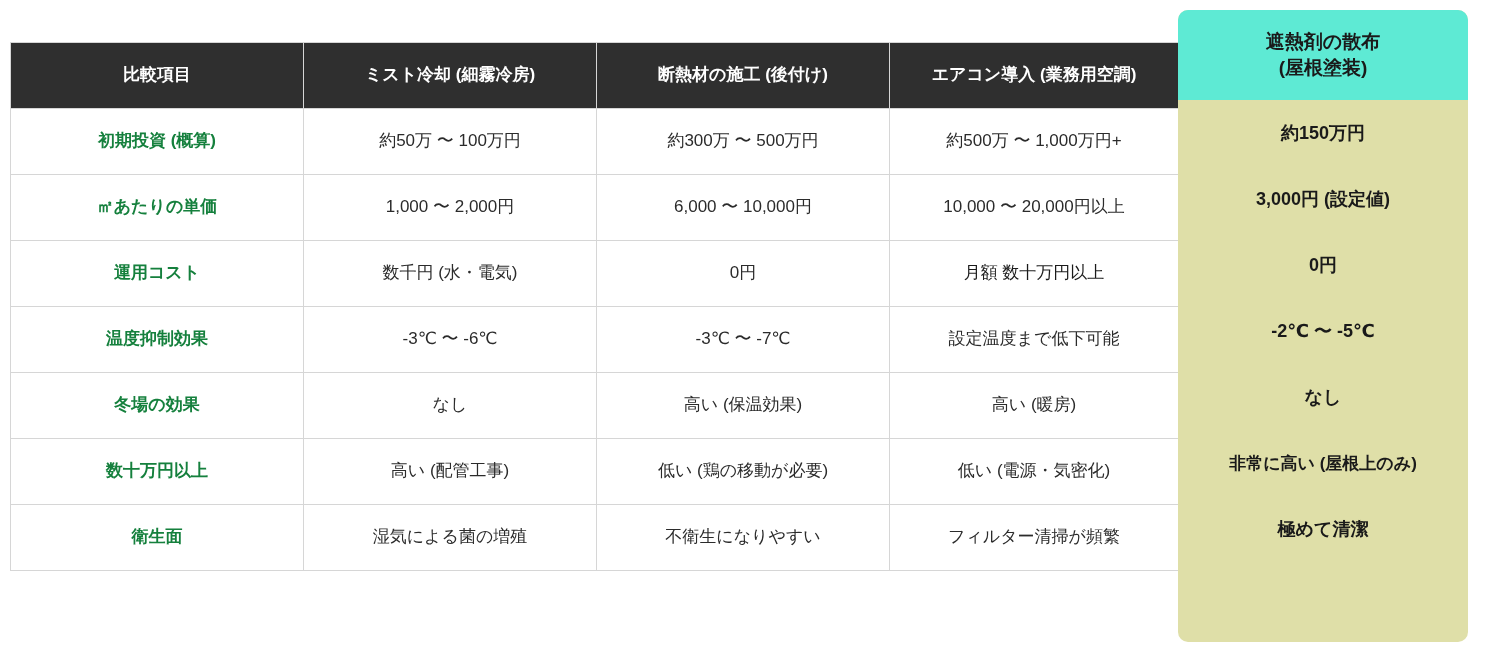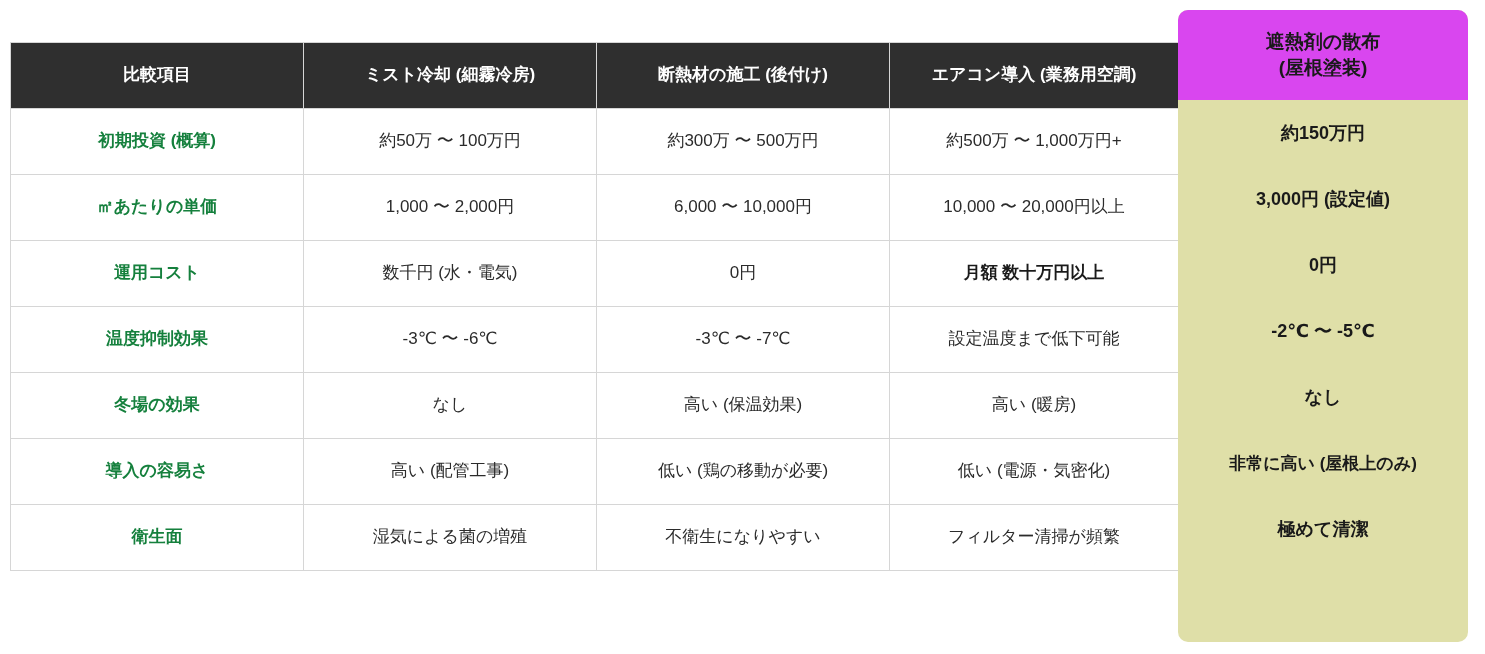--- a/index.html
+++ b/index.html
@@ -60,42 +60,42 @@
   tbody td.rowlabel {
     font-weight: bold;
     font-size: 17px;
     color: #15803d;
   }
   tbody td.cell {
     color: #2b2b2b;
     font-weight: normal;
   }
   tbody td.cell.strong {
-    font-weight: bold;
+    font-weight: normal;
     color: #1a1a1a;
   }
   tbody td.hl {
     background: transparent;
     border: none;
     color: transparent;
   }
   
   .hl-col {
     position: absolute;
     left: 1178px;
     top: 10px;
     width: 290px;
     height: 632px;
     background: #dfdfa8;
     border-radius: 10px;
     overflow: hidden;
   }
   .hl-head {
     height: 90px;
-    background: #d946ef;
+    background: #5eead4;
     display: flex;
     align-items: center;
     justify-content: center;
     text-align: center;
     font-weight: bold;
     font-size: 19px;
     line-height: 1.35;
     color: #1a1a1a;
     padding: 0 8px;
     box-sizing: border-box;
@@ -171,21 +171,21 @@
         <td class="hl"></td>
       </tr>
       <tr>
         <td class="rowlabel">冬場の効果</td>
         <td class="cell">なし</td>
         <td class="cell">高い (保温効果)</td>
         <td class="cell">高い (暖房)</td>
         <td class="hl"></td>
       </tr>
       <tr>
-        <td class="rowlabel">導入の容易さ</td>
+        <td class="rowlabel">数十万円以上</td>
         <td class="cell">高い (配管工事)</td>
         <td class="cell">低い (鶏の移動が必要)</td>
         <td class="cell">低い (電源・気密化)</td>
         <td class="hl"></td>
       </tr>
       <tr>
         <td class="rowlabel">衛生面</td>
         <td class="cell">湿気による菌の増殖</td>
         <td class="cell">不衛生になりやすい</td>
         <td class="cell">フィルター清掃が頻繁</td>

